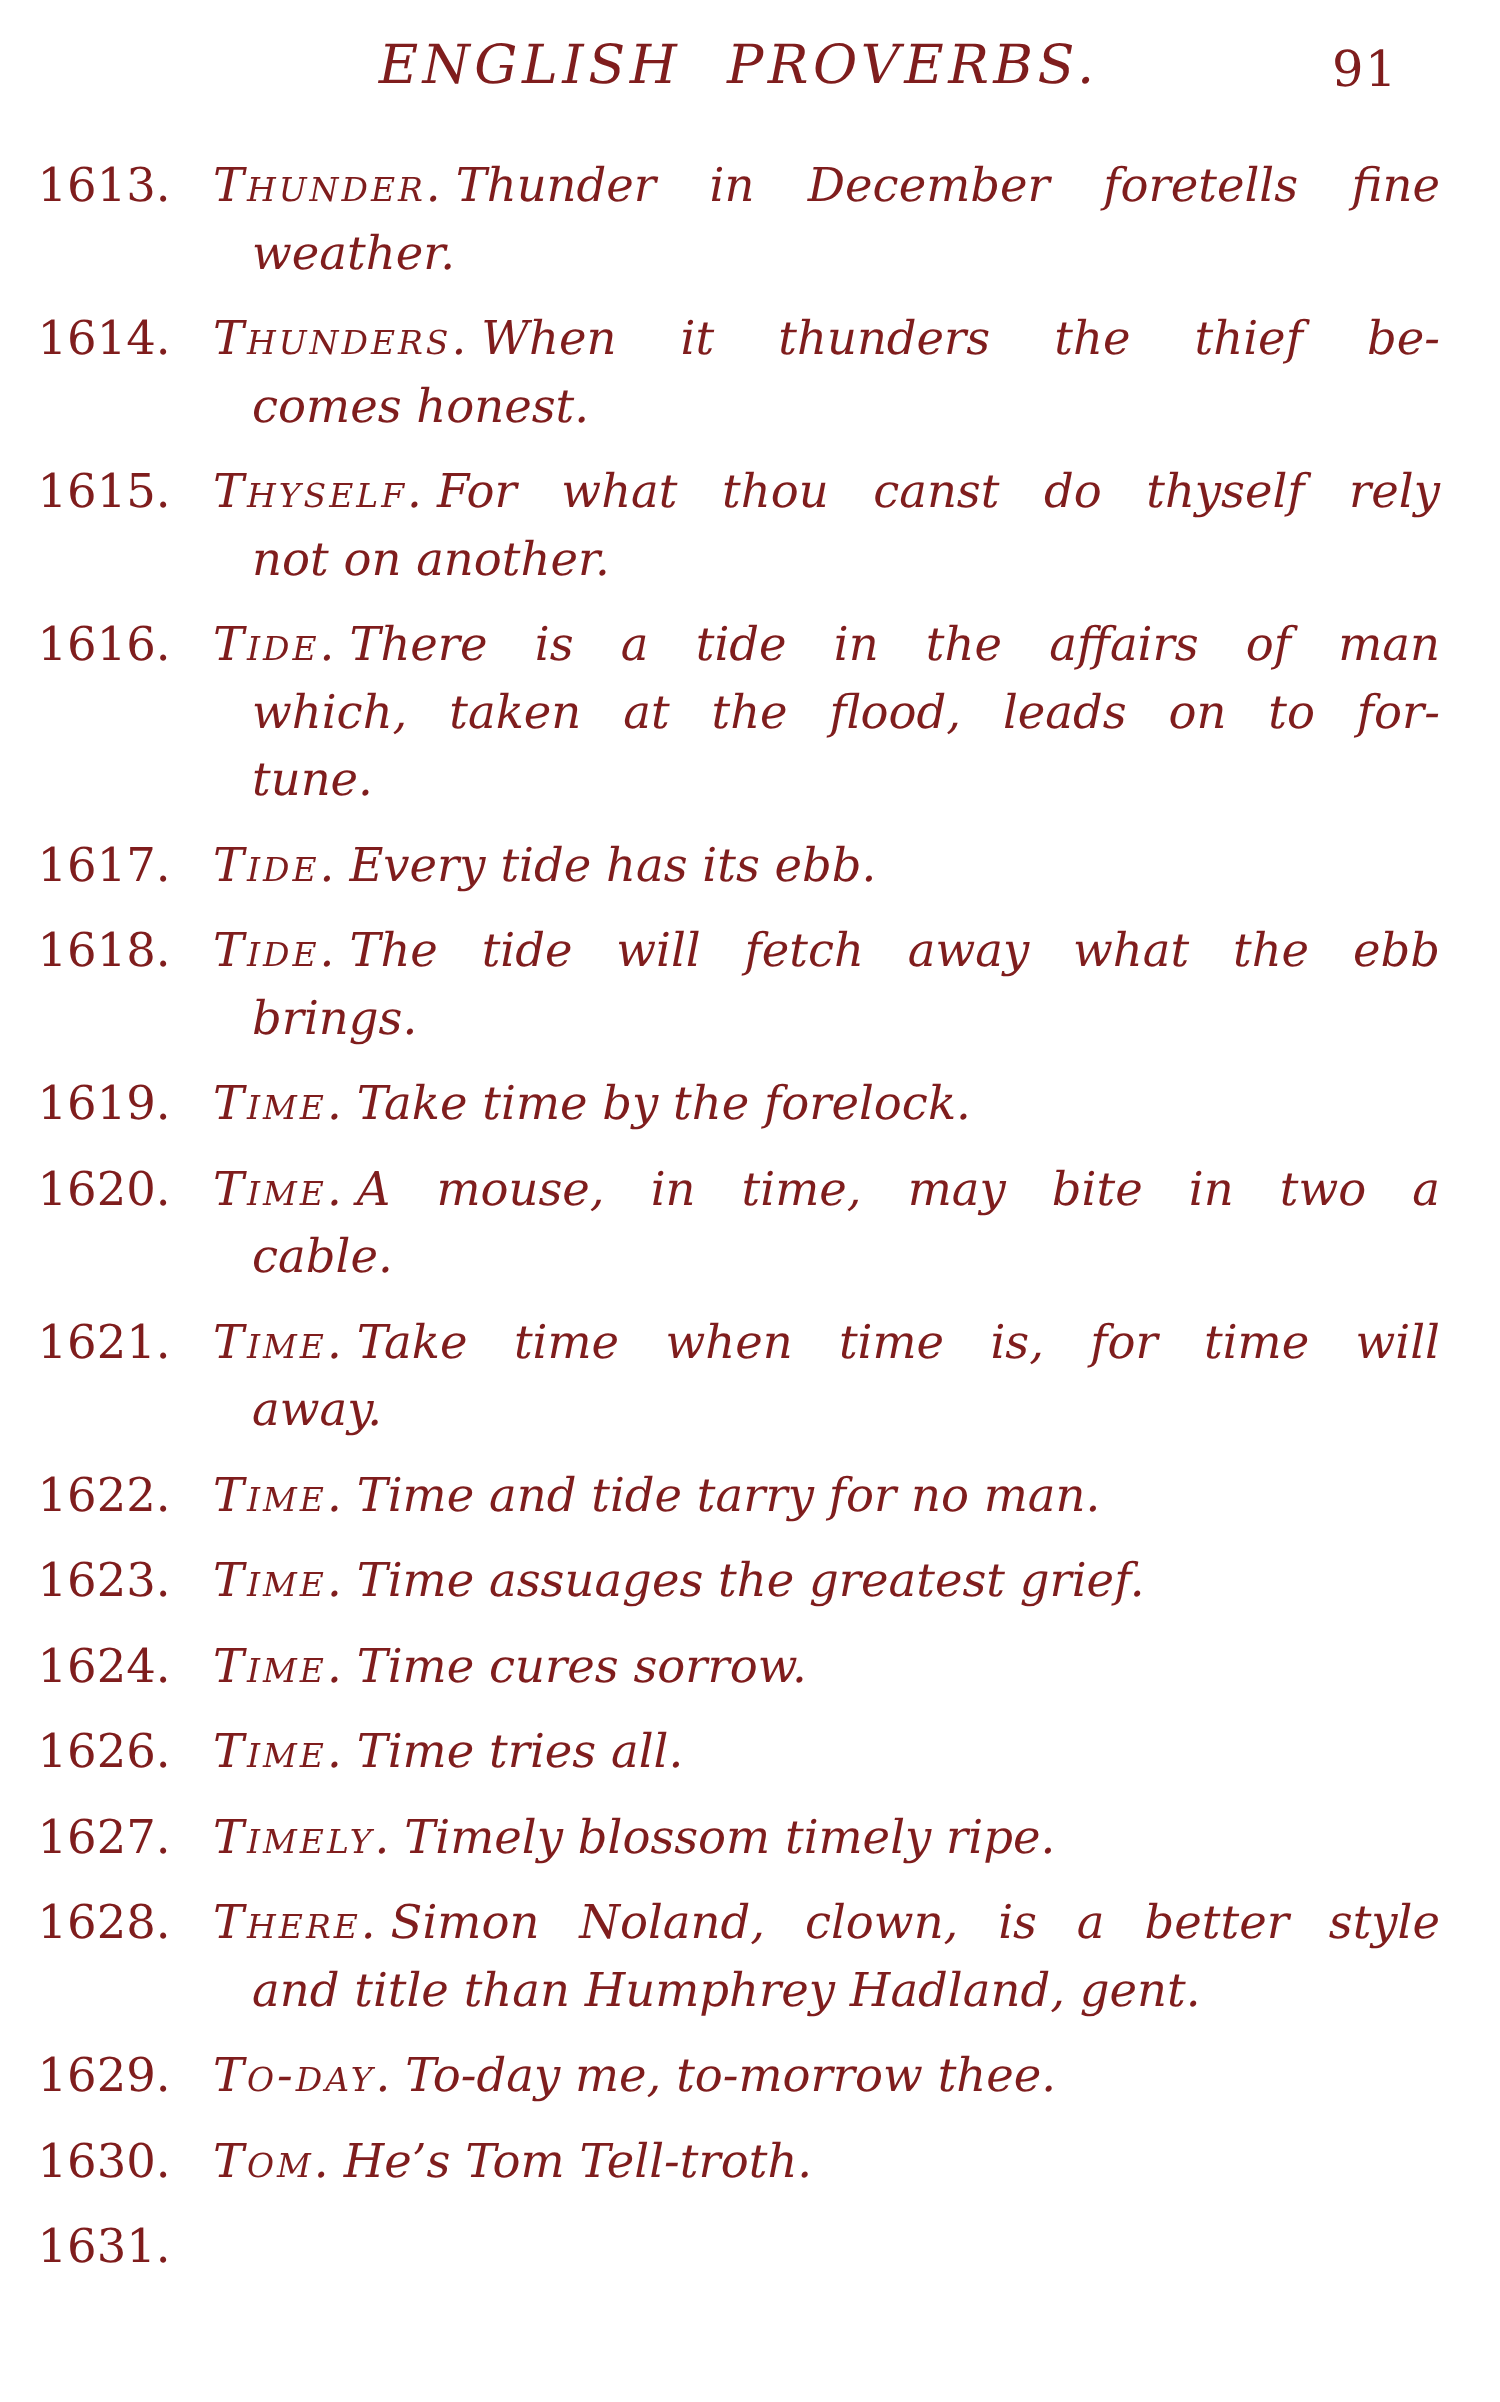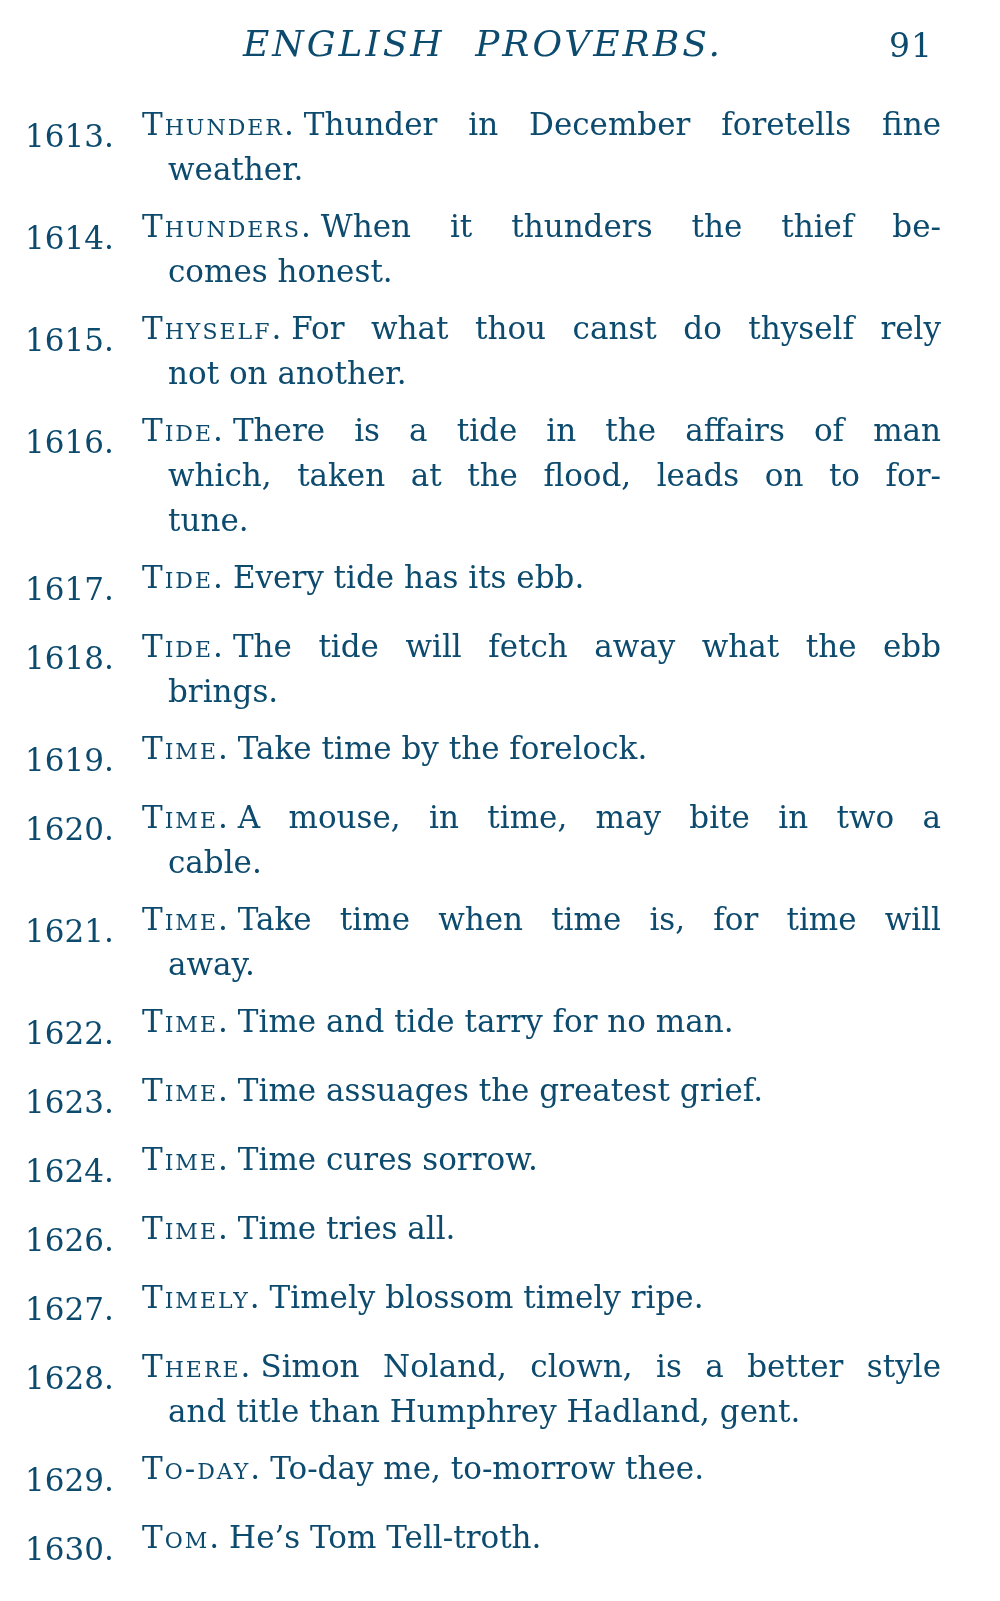--- a/index.html
+++ b/index.html
@@ -6,68 +6,68 @@
     margin: 0;
     padding: 0;
     background: #ffffff;
   }
   .page {
     position: relative;
     width: 1000px;
     height: 1601px;
     box-sizing: border-box;
     background: #ffffff;
-    color: #0c4a6e;
+    color: #7f1d1d;
     font-family: "DejaVu Serif", serif;
-    padding: 22px 59px 0 25px;
+    padding: 22px 40px 0 25px;
     overflow: hidden;
   }
   .page-header {
     position: relative;
     text-align: center;
     height: 52px;
     margin-bottom: 28px;
   }
   .page-title {
     display: inline-block;
     font-style: italic;
     font-size: 36px;
     letter-spacing: 3px;
     word-spacing: 16px;
     line-height: 44px;
     white-space: nowrap;
   }
   .page-number {
     position: absolute;
-    right: 8px;
+    right: 28px;
     top: 4px;
     font-size: 33px;
     line-height: 40px;
     letter-spacing: 1px;
   }
   .entries {
     font-size: 31px;
     line-height: 45px;
   }
   .entry {
     display: flex;
     margin-bottom: 12px;
   }
   .entry-number {
     flex: 0 0 117px;
     white-space: nowrap;
-    margin-top: 12px;
   }
   .entry-text {
     flex: 1 1 auto;
     min-width: 0;
   }
   .line {
     text-align: justify;
     text-align-last: justify;
+    font-style: italic;
   }
   .line.cont {
     padding-left: 26px;
   }
   .line.last {
     text-align: right;
     text-align-last: left;
   }
   .headword {
     font-variant: small-caps;

